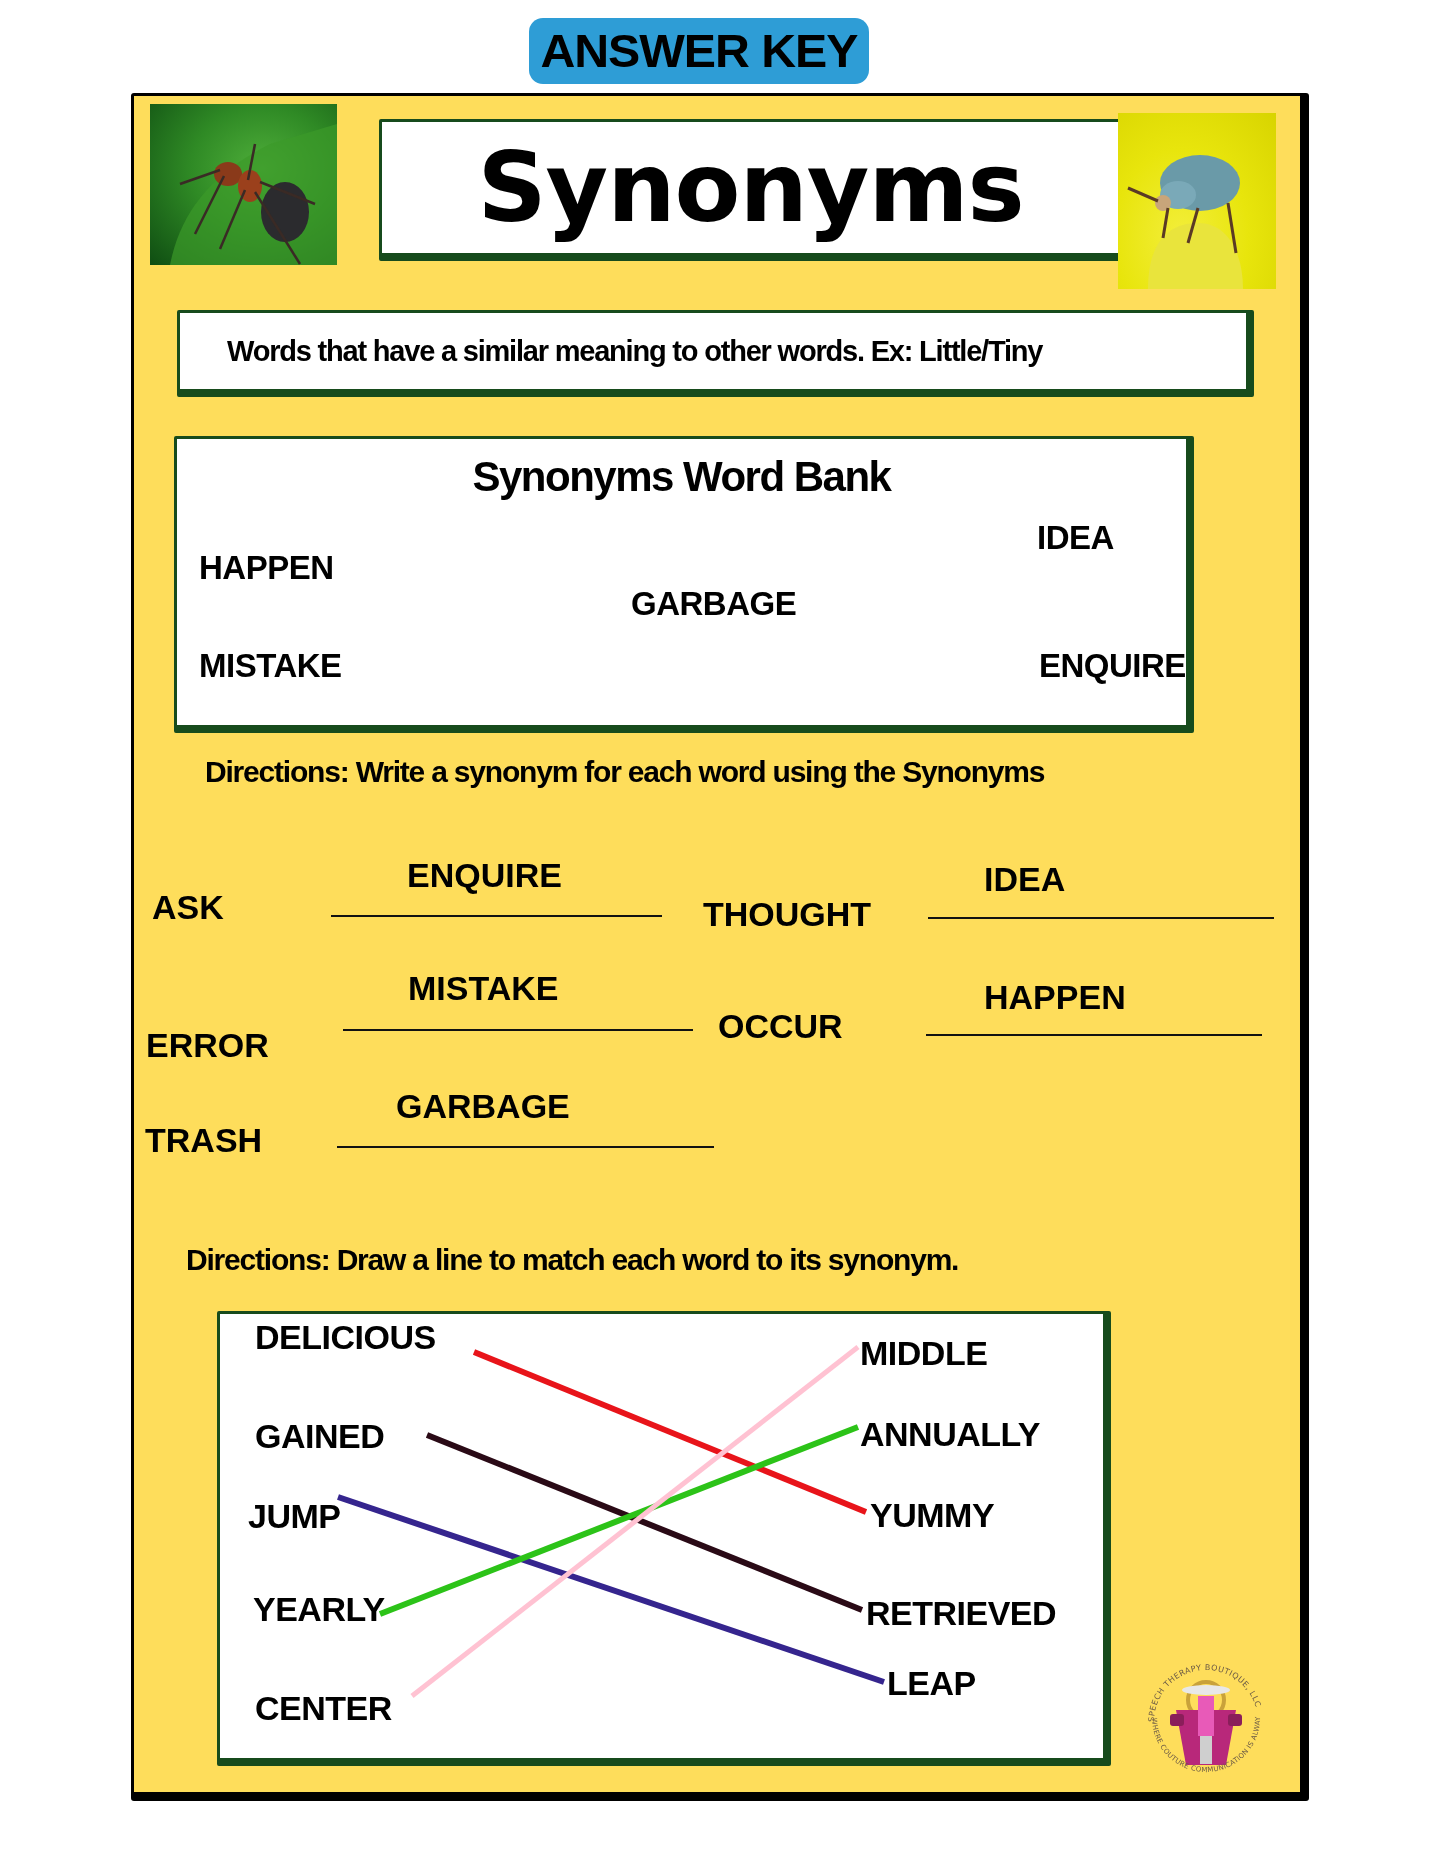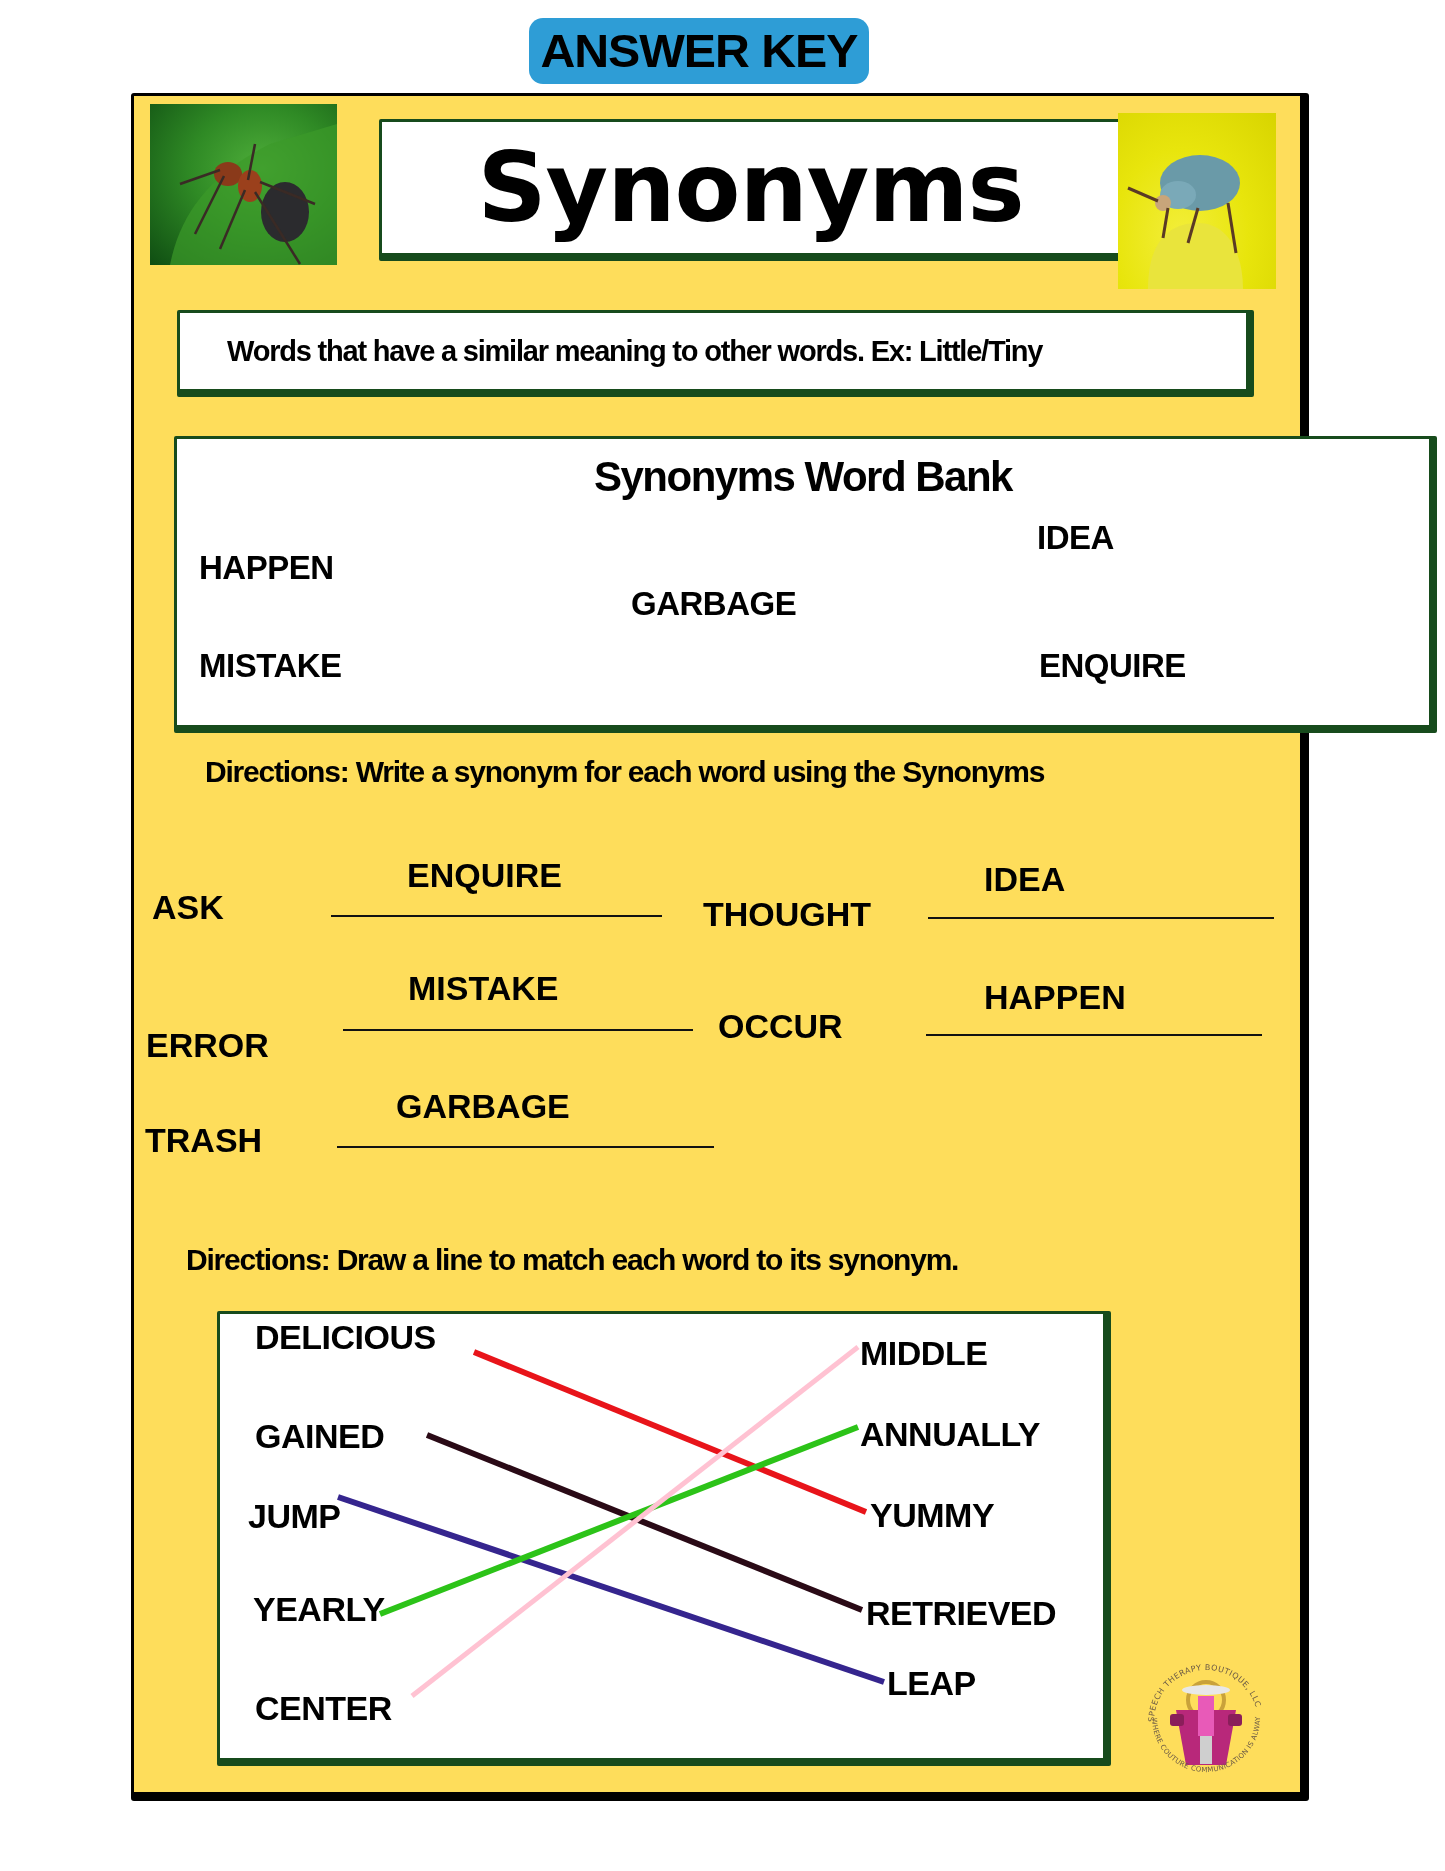--- a/index.html
+++ b/index.html
@@ -15,21 +15,21 @@
   .ant { left:150px; top:104px; width:187px; height:161px;
          background: radial-gradient(ellipse at 60% 40%, #4fae3a 0%, #2f8a25 45%, #0f4d12 100%); }
   .beetle { left:1118px; top:113px; width:158px; height:176px;
             background: radial-gradient(ellipse at 40% 70%, #f3ee3a 0%, #e8e50c 50%, #d8d400 100%); }
   .greenbox { background:#fff; border:3px solid #174b1c; border-right-width:8px; border-bottom-width:8px;
               box-sizing:border-box; border-radius:2px; }
   .title-box { left:350px; top:119px; width:748px; height:142px; display:flex; align-items:center; justify-content:center;margin-left:29px; }
   .title-box span { font-size:96px; font-weight:700; font-family:"DejaVu Sans", sans-serif; letter-spacing:-1px; }
   .def-box { left:177px; top:310px; width:1077px; height:87px; display:flex; align-items:center;text-align:right; }
   .def-box span { padding-left:47px; font-size:29px; font-weight:900; letter-spacing:-1.2px; }
-  .bank-box { left:174px; top:436px; width:1263px; height:297px; }
+  .bank-box { left:174px; top:436px; width:1020px; height:297px; }
   .bank-title { font-size:42px; font-weight:900; letter-spacing:-1.5px; }
   .bw { font-size:33px; font-weight:900; letter-spacing:-0.5px; }
   .dir { font-size:30px; font-weight:900; letter-spacing:-1.2px; line-height:44px; }
   .w { font-size:34px; font-weight:900; letter-spacing:0px; }
   .line { height:2px; background:#111; }
   .match-box { left:217px; top:1311px; width:894px; height:455px; }
   .mw { font-size:34px; font-weight:900; letter-spacing:-0.5px; }
   .logo { left:1140px; top:1660px; width:132px; height:120px; }
 </style>
 </head>

